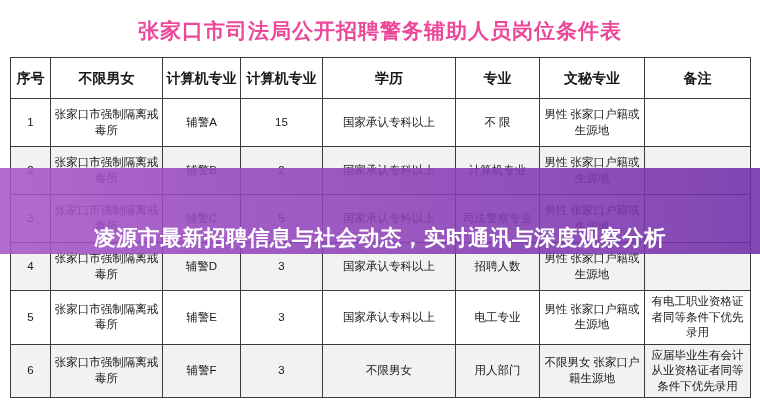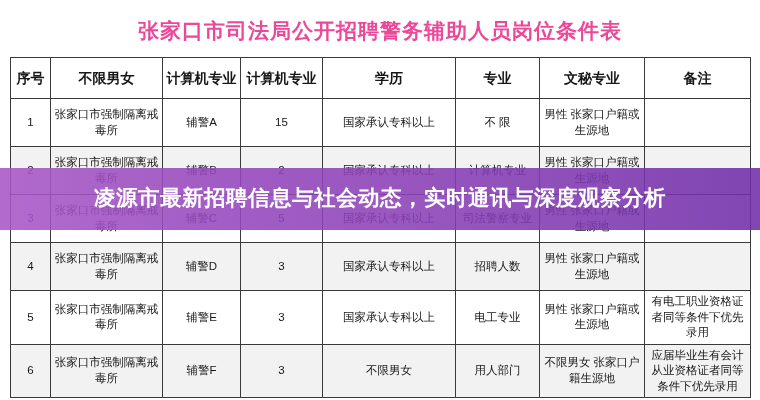--- a/index.html
+++ b/index.html
@@ -75,29 +75,29 @@
   col.c5 { width: 84px; }
   col.c6 { width: 105px; }
   col.c7 { width: 106px; }
 
   
   .overlay {
     position: absolute;
     left: 0;
     top: 168px;
     width: 760px;
-    height: 62px;
+    height: 86px;
     background: linear-gradient(90deg,
       rgba(168,86,198,0.88) 0%,
       rgba(150,72,190,0.88) 28%,
       rgba(138,63,182,0.88) 55%,
       rgba(126,55,176,0.88) 78%,
       rgba(112,45,168,0.88) 100%);
     display: flex;
-    align-items: center;
+    align-items: flex-end;
     justify-content: center;
     box-sizing: border-box;
     padding: 0 36px;
   }
   .overlay-text {
     color: #ffffff;
     font-size: 21.5px;
     font-weight: bold;
     line-height: 1.45;
     text-align: center;

